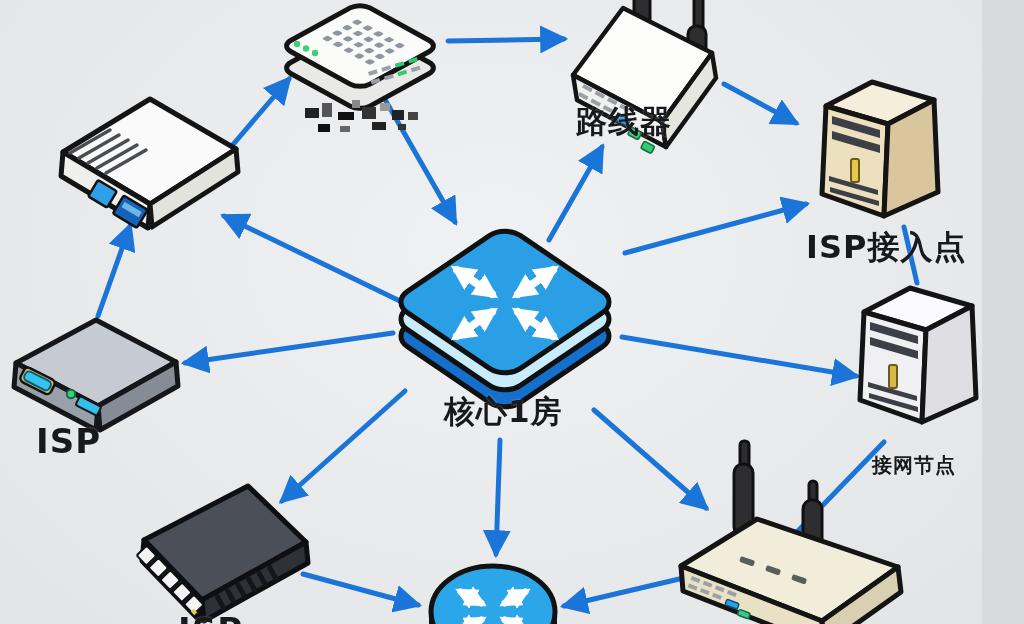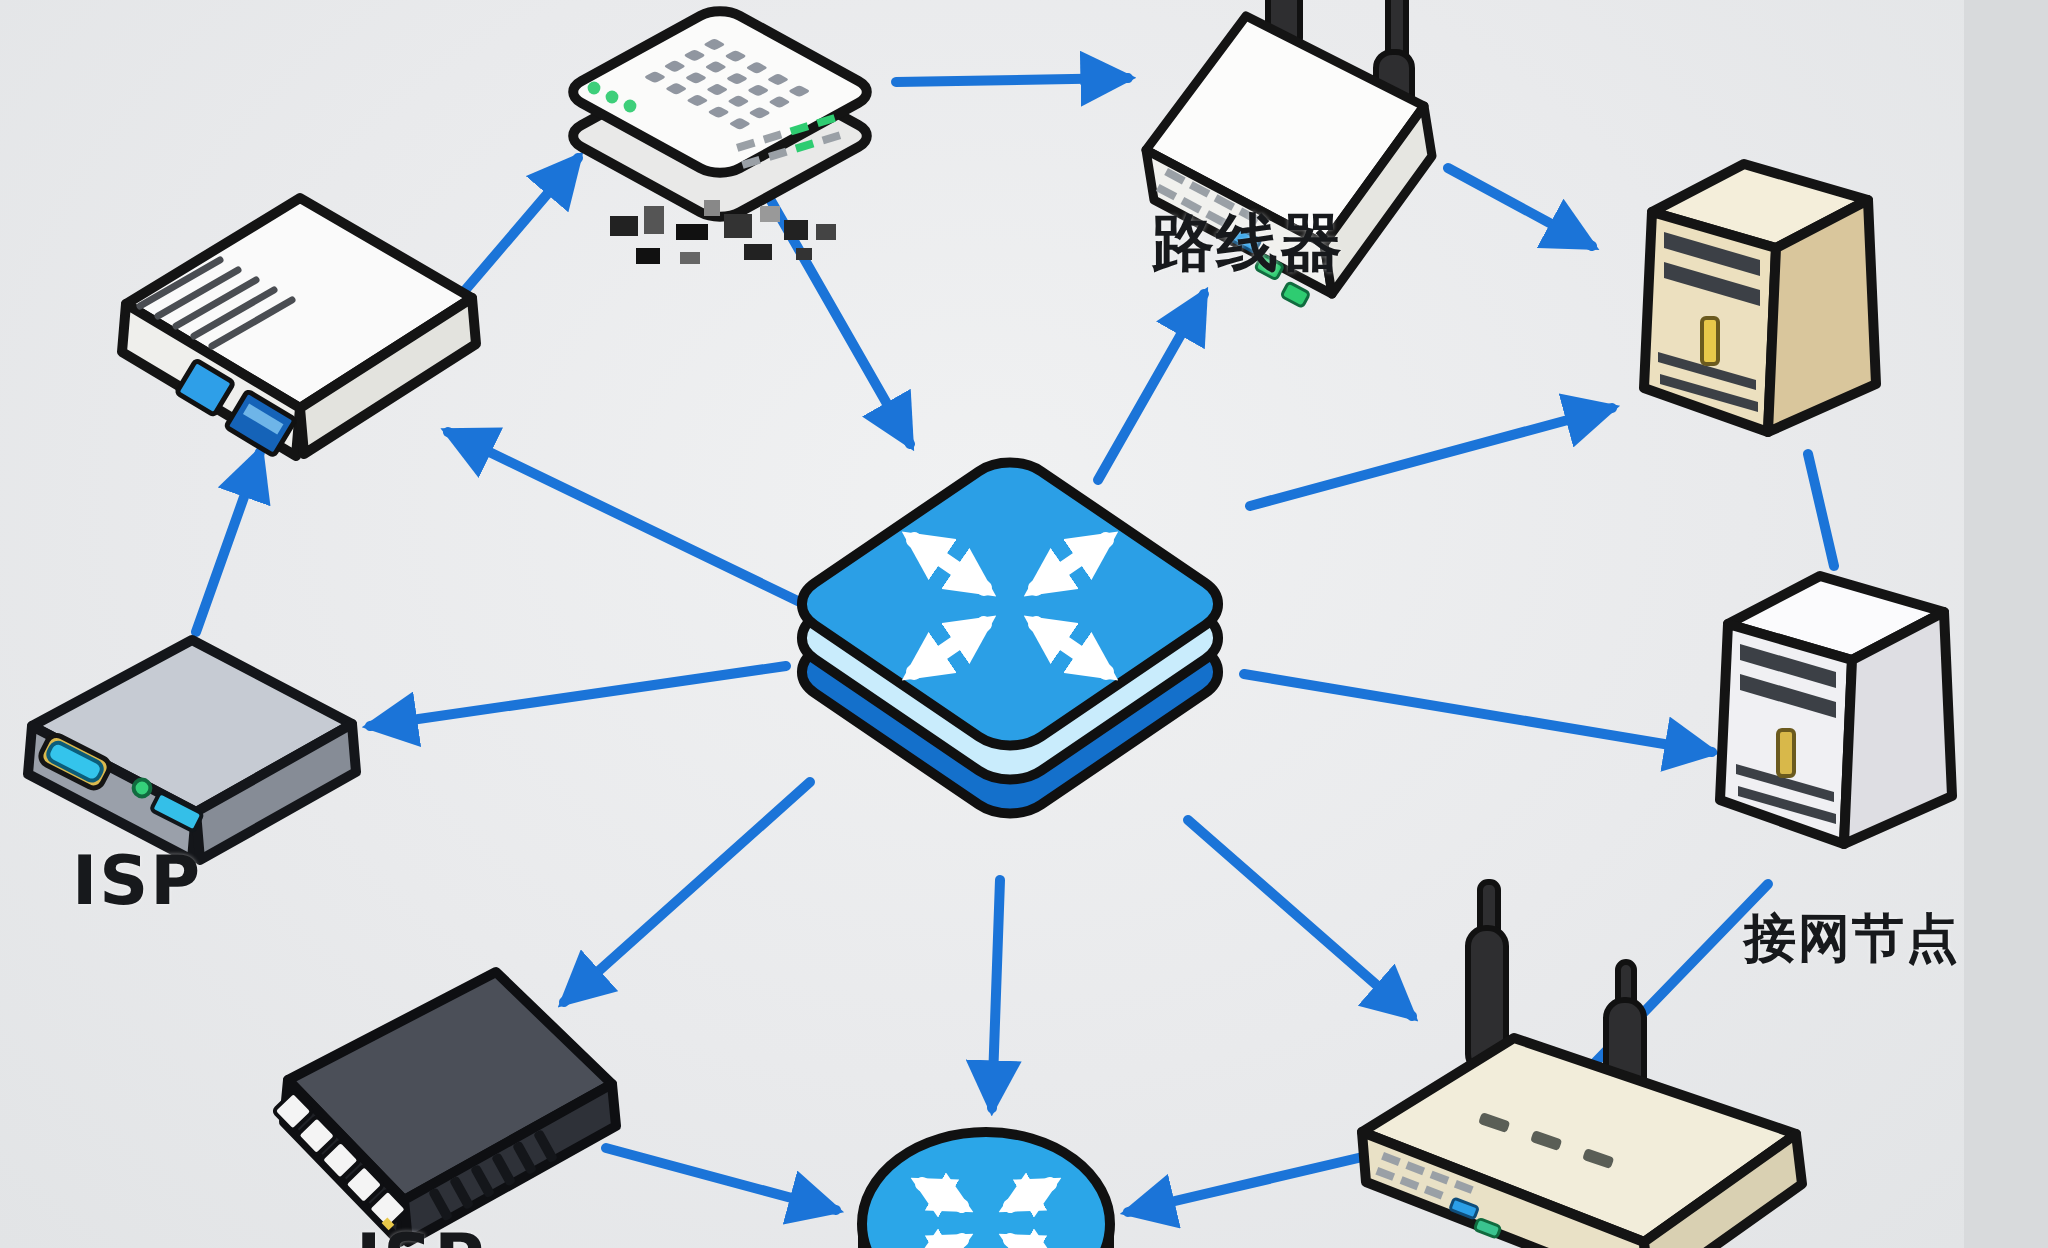--- a/index.html
+++ b/index.html
@@ -9,21 +9,21 @@
     font-family:"DejaVu Sans", sans-serif;
   }
   .stage svg{position:absolute;left:0;top:0;}
   .lbl{
     position:absolute;color:#17191c;font-weight:600;
     font-family:"DejaVu Sans", sans-serif;letter-spacing:1px;white-space:nowrap;
     text-shadow:0 0 2px rgba(255,255,255,.5);
   }
   .lbl-router-top {left:576px;top:101px;font-size:31px;}
   .lbl-isp-access {left:806px;top:226px;font-size:32px;}
-  .lbl-edge-node  {left:872px;top:452px;font-size:26px;}
+  .lbl-edge-node  {left:872px;top:452px;font-size:20px;}
   .lbl-core       {left:444px;top:391px;font-size:31px;}
   .lbl-client     {left:49px; top:215px;font-size:31px;}
   .lbl-isp-modem  {left:36px; top:421px;font-size:34px;}
   .lbl-isp-switch {left:178px;top:610px;font-size:34px;}
 </style>
 </head>
 <body>
 
 <div class="stage">
 
@@ -265,16 +265,18 @@
     <g stroke="#fff" stroke-width="8" stroke-linecap="round">
       <line x1="492" y1="294" x2="457" y2="270" marker-start="url(#wh)" marker-end="url(#wh)"></line>
       <line x1="518" y1="294" x2="553" y2="270" marker-start="url(#wh)" marker-end="url(#wh)"></line>
       <line x1="492" y1="312" x2="457" y2="336" marker-start="url(#wh)" marker-end="url(#wh)"></line>
       <line x1="518" y1="312" x2="553" y2="336" marker-start="url(#wh)" marker-end="url(#wh)"></line>
     </g>
   </g>
 </svg>
 
   <div class="lbl lbl-router-top">路线器</div>
+  <div class="lbl lbl-isp-access">ISP接入点</div>
   <div class="lbl lbl-edge-node">接网节点</div>
+  <div class="lbl lbl-core">核心1房</div>
   <div class="lbl lbl-isp-modem">ISP</div>
   <div class="lbl lbl-isp-switch">ISP</div>
 </div>
 
 </body></html>

